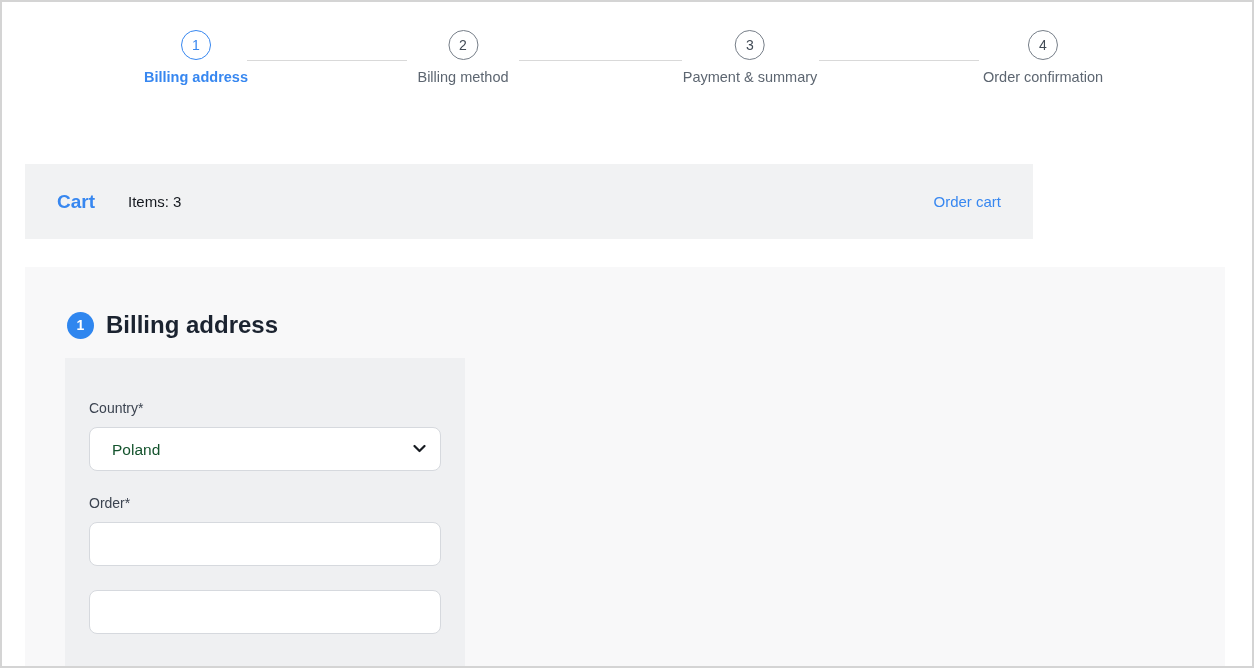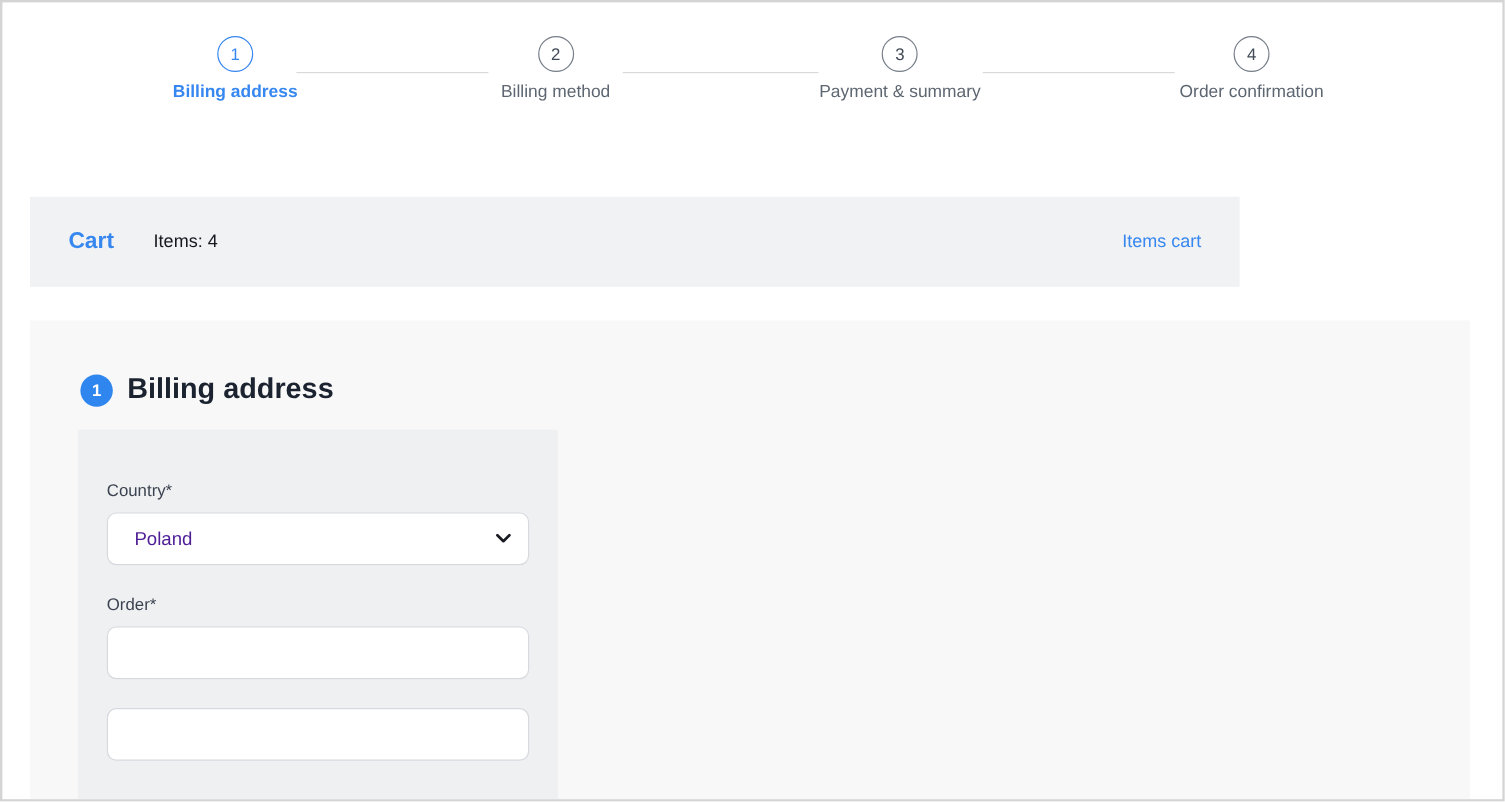--- a/index.html
+++ b/index.html
@@ -93,21 +93,21 @@
     font-size: 14px; color: #3b4350;
     margin-bottom: 11px;
   }
   .control-wrap { position: relative; }
   .form-control {
     width: 100%; height: 44px;
     background: #ffffff;
     border: 1px solid #d6d9de;
     border-radius: 8px;
     font-family: "Liberation Sans", "DejaVu Sans", sans-serif;
-    font-size: 15.5px; color: #4c1d95;
+    font-size: 15.5px; color: #14532d;
     padding: 0 16px 0 22px;
     outline: none;
   }
   select.form-control {
     appearance: none; -webkit-appearance: none; -moz-appearance: none;
   }
   .chevron-down {
     position: absolute; right: 15px; top: 50%;
     transform: translateY(-50%);
     pointer-events: none;
@@ -136,22 +136,22 @@
     </div>
     <div class="step-line" style="left:817px;width:160px"></div>
     <div class="step" style="left:1041px">
       <div class="step-circle">4</div>
       <div class="step-label">Order confirmation</div>
     </div>
   </div>
 
   <div class="cart-bar">
     <span class="cart-title">Cart</span>
-    <span class="cart-items">Items: 4</span>
-    <a class="edit-cart" href="#">Items cart</a>
+    <span class="cart-items">Items: 3</span>
+    <a class="edit-cart" href="#">Order cart</a>
   </div>
 
   <div class="main-section">
     <div class="section-heading">
       <div class="heading-badge">1</div>
       <h2 class="heading-title">Billing address</h2>
     </div>
 
     <div class="form-panel">
 

